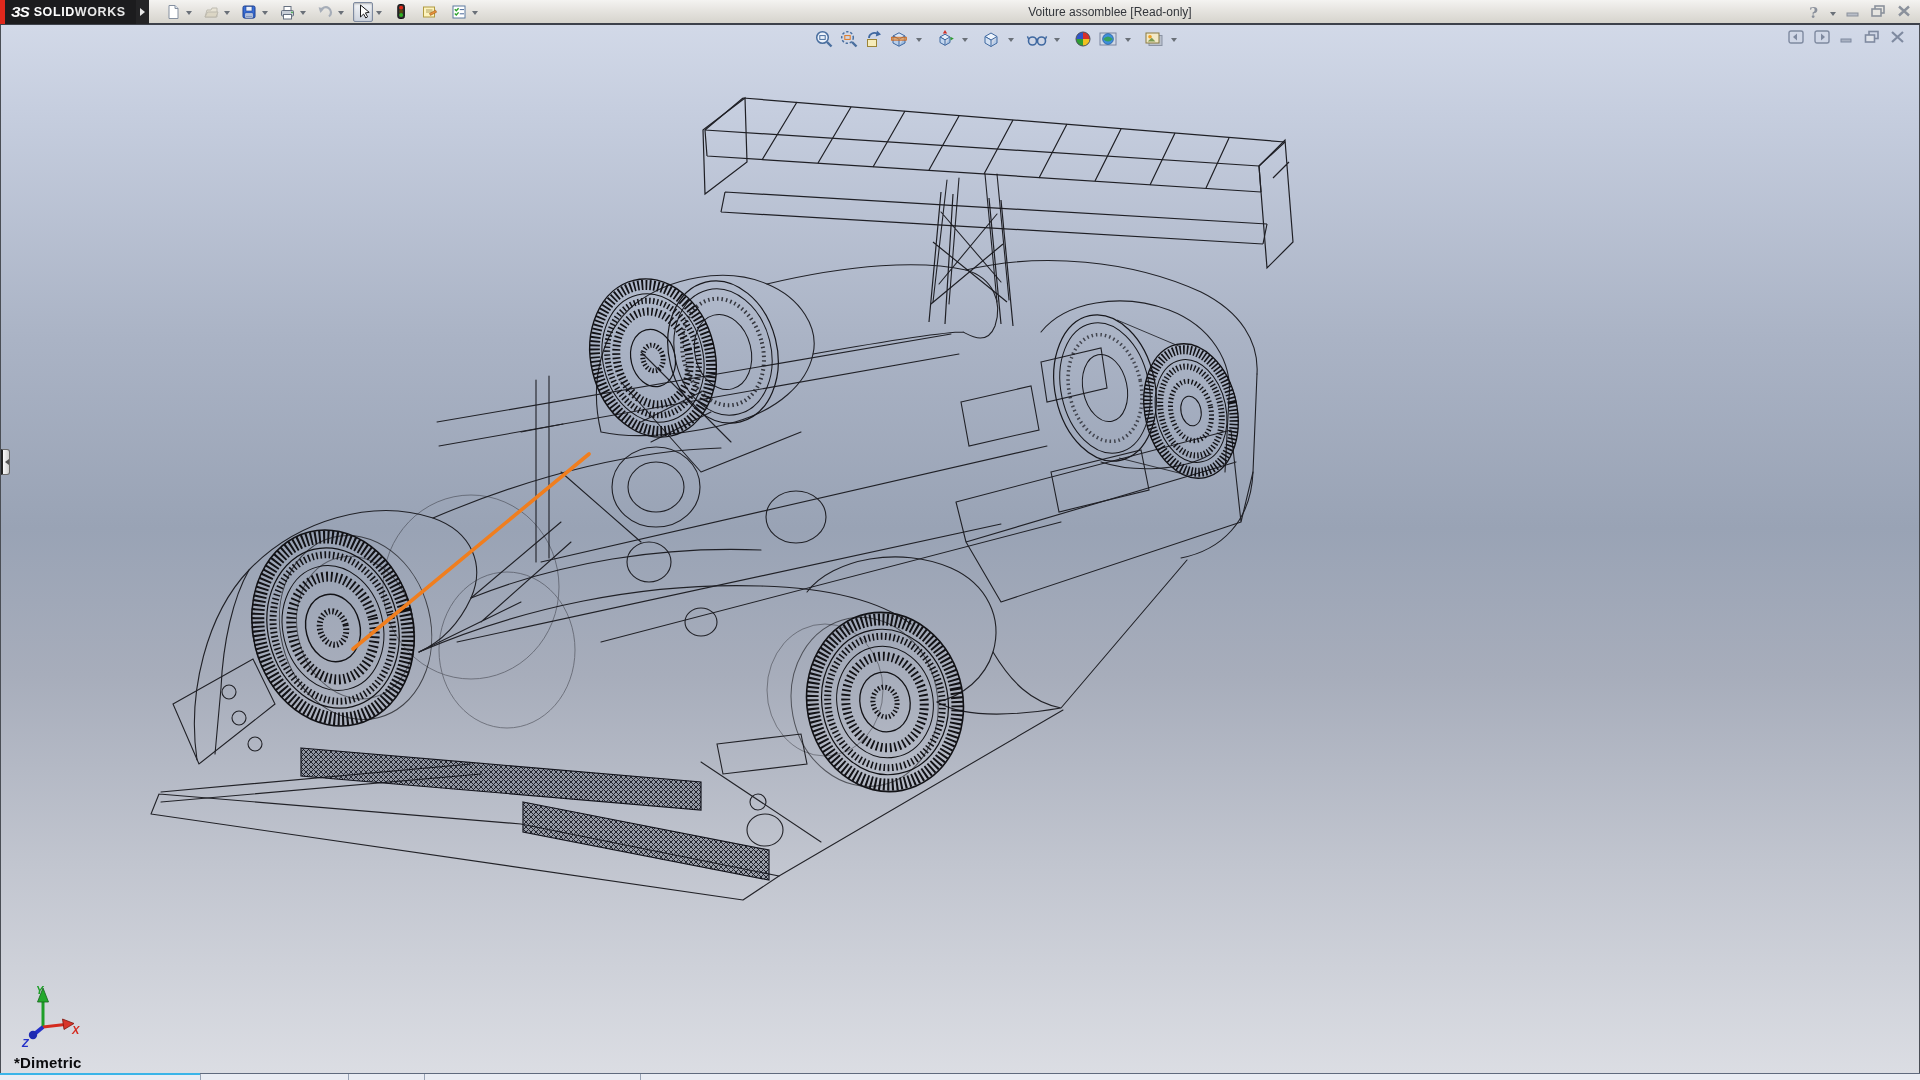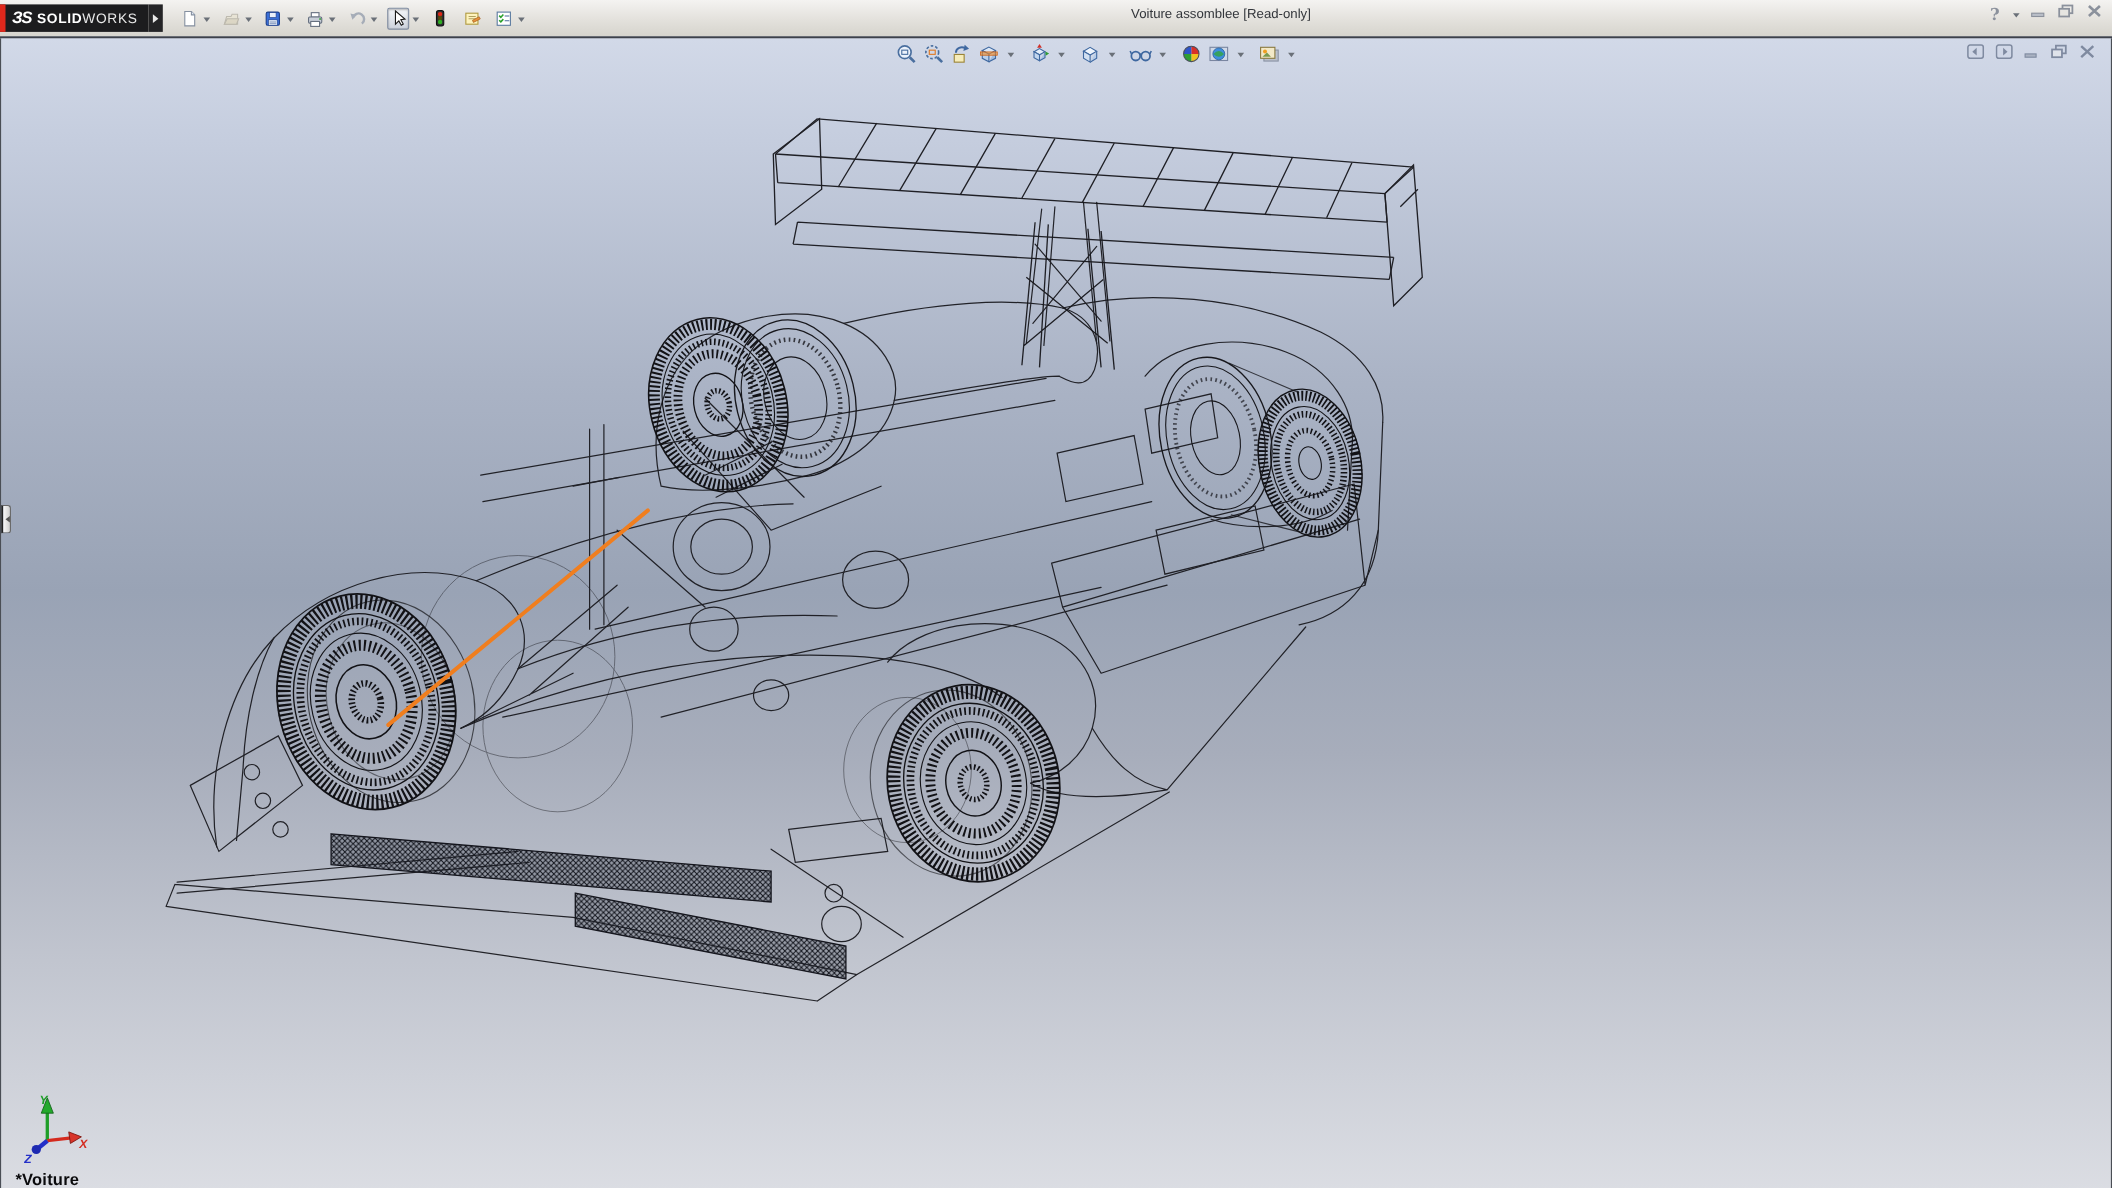--- a/index.html
+++ b/index.html
@@ -1,29 +1,29 @@
 <!DOCTYPE html>
 <html><head>
 <meta charset="utf-8">
 <style>
   * { margin:0; padding:0; box-sizing:border-box; }
   html,body { width:1920px; height:1080px; overflow:hidden; background:#222;
               font-family:"Liberation Sans", sans-serif; }
   .app { position:relative; width:1920px; height:1080px; background:#d0d5e0; outline:1px solid #2c2f36; }
 
   
-  .titlebar { position:relative; height:35px; display:flex; align-items:center;
+  .titlebar { position:relative; height:25px; display:flex; align-items:center;
     background:linear-gradient(180deg,#f4f3f1 0%,#e3e1dc 55%,#d6d4cd 100%);
     border-bottom:2px solid #3d414a; }
   .brand { display:flex; align-items:center; height:25px; background:#1c1c1e; padding:0 10px 0 0; }
   .brand-red { width:5px; height:25px; background:#e0281c; margin-right:6px; }
   .brand .mark { color:#fff; font-weight:bold; font-style:italic; font-size:15px; margin-right:5px; letter-spacing:-1px;}
   .brand .bname { color:#fff; font-size:12.5px; letter-spacing:.6px; }
   .brand .bname b { font-weight:700; }
-  .brand .bname i { font-style:normal; font-weight:400; color:#e8e8e8; }
+  .brand .bname i { font-style:normal; font-weight:700; color:#e8e8e8; }
   .flyout-btn { width:13px; height:25px; background:#242426; display:flex; align-items:center; justify-content:center; }
   .tri-r { width:0; height:0; border-top:4px solid transparent; border-bottom:4px solid transparent; border-left:5px solid #e8e8e8; }
   .tb { display:flex; align-items:center; gap:2px; padding-left:14px; }
   .tb .grp { display:flex; align-items:center; margin-right:7px; }
   .tb .ic { width:20px; height:20px; display:flex; align-items:center; justify-content:center; }
   .caret { width:0; height:0; border-left:3.5px solid transparent; border-right:3.5px solid transparent;
            border-top:4px solid #6a7078; margin:2px 0 0 3px; }
   .pressed { background:linear-gradient(#f5f7fa,#cdd3dd); border:1px solid #7e8aa0; border-radius:2px;
              box-shadow:inset 0 1px 2px rgba(0,0,0,.28); padding:0 1px; }
   .title { position:absolute; left:400px; right:120px; top:5px; text-align:center;
@@ -428,21 +428,21 @@
       <polygon points="24,5 18.5,19 29.5,19" fill="#23a92c" stroke="#14641b" stroke-width="0.8"></polygon>
       <line x1="24" y1="44" x2="46" y2="41.5" stroke="#D42A1E" stroke-width="3"></line>
       <polygon points="55,40.5 43.5,36 45,46.5" fill="#d8352a" stroke="#7e150e" stroke-width="0.8"></polygon>
       <line x1="24" y1="44" x2="13" y2="53" stroke="#2430C8" stroke-width="4"></line>
       <circle cx="14" cy="52" r="4.2" fill="#1e2ab2"></circle>
       <text x="17" y="11" font-size="11" font-style="italic" fill="#1E9E28" font-weight="bold">Y</text>
       <text x="53" y="51" font-size="11" font-style="italic" fill="#D42A1E" font-weight="bold">X</text>
       <text x="3" y="64" font-size="11" font-style="italic" fill="#2430C8" font-weight="bold">Z</text>
     </svg>
 
-    <div class="orient-label">*Voiture</div>
+    <div class="orient-label">*Dimetric</div>
   </div>
 
   <div class="statusbar">
     <div class="accent" style="background:#39B4E8;"></div>
     <div class="div" style="left:200px"></div>
     <div class="div" style="left:348px"></div>
     <div class="div" style="left:424px"></div>
     <div class="div" style="left:640px"></div>
   </div>
 

